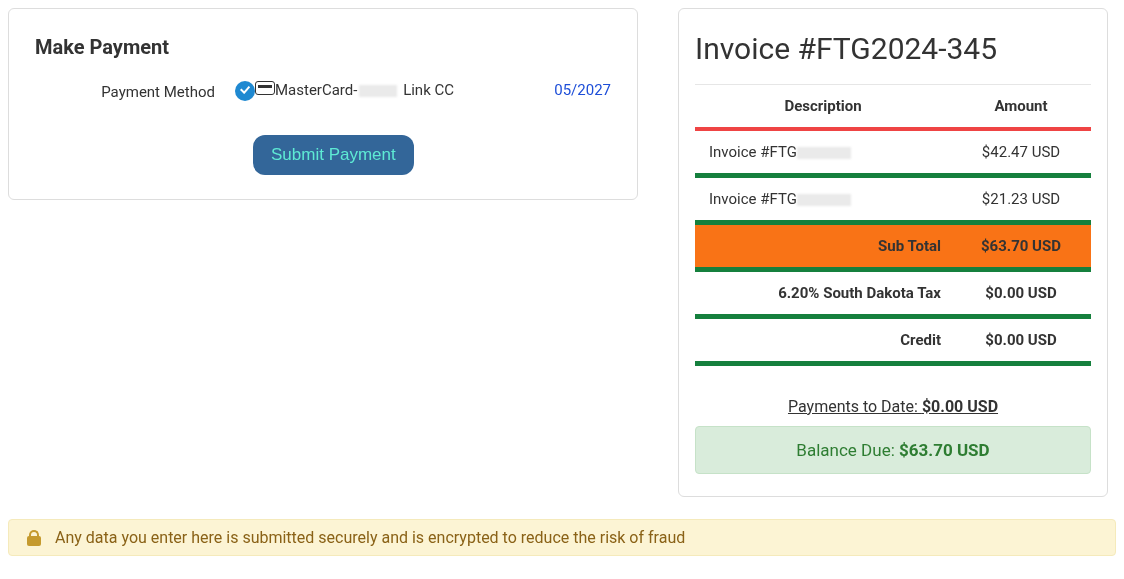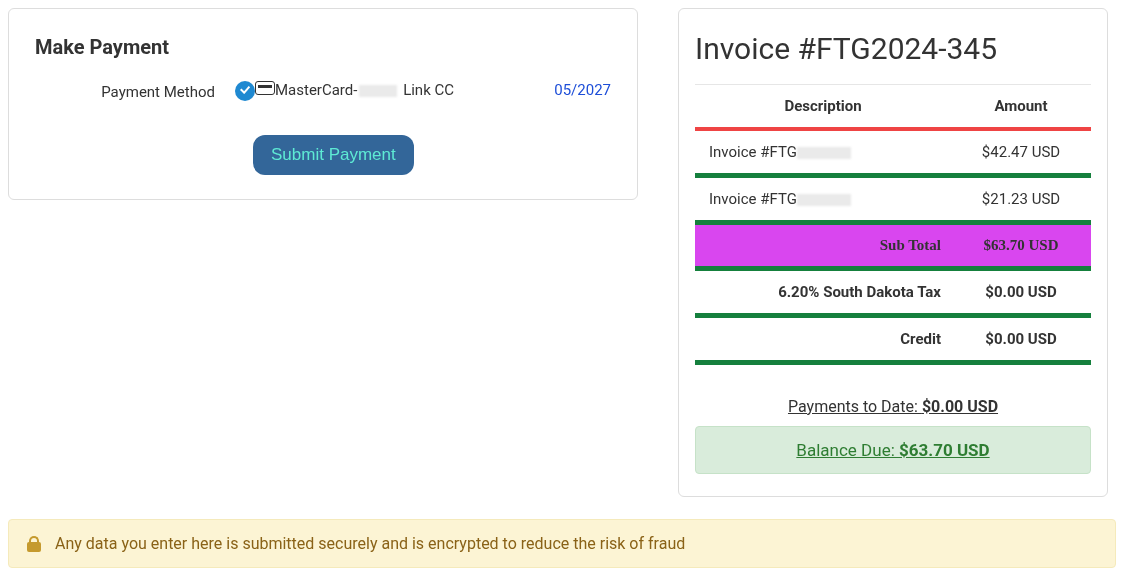--- a/index.html
+++ b/index.html
@@ -168,51 +168,50 @@
   }
   table.inv td.amount, table.inv th.amount-h { text-align: center; width: 140px; }
   table.inv .desc { padding-left: 14px; }
   .row-blur {
     display: inline-block;
     width: 54px; height: 12px;
     background: #eaeaea;
     vertical-align: middle;
     filter: blur(1px);
   }
-  tr.summary td { background: #d946ef; font-weight: 700; text-align: right; font-family: Liberation Serif, serif; }
+  tr.summary td { background: #f97316; font-weight: 700; text-align: right; }
   tr.summary td.amount { text-align: center; }
   tr.summary-plain td { background: #fff; font-weight: 700; text-align: right; }
   tr.summary-plain td.amount { text-align: center; }
 
   .paid-line {
     text-align: center;
     margin: 16px 0 10px;
     font-size: 16px;
     color: #333;
     text-decoration: underline;
   }
   .paid-line .strong { font-weight: 700; }
   .balance-box {
     background: #d9ecdb;
     border: 1px solid #c6e2c8;
     border-radius: 4px;
     text-align: center;
     padding: 13px 13px;
     color: #2e7d32;
     font-size: 17px;
-    text-decoration: underline;
   }
   .balance-box .strong { font-weight: 700; }
 
   .secure-bar {
     margin-top: 22px;
     background: #fcf4d4;
     border: 1px solid #f5eabb;
     border-radius: 4px;
-    padding: 14px 18px;
+    padding: 8px 18px;
     color: #8a6217;
     font-size: 16px;
     display: flex;
     align-items: center;
     gap: 14px;
   }
   .lock-icon {
     width: 14px;
     height: 16px;
     position: relative;

